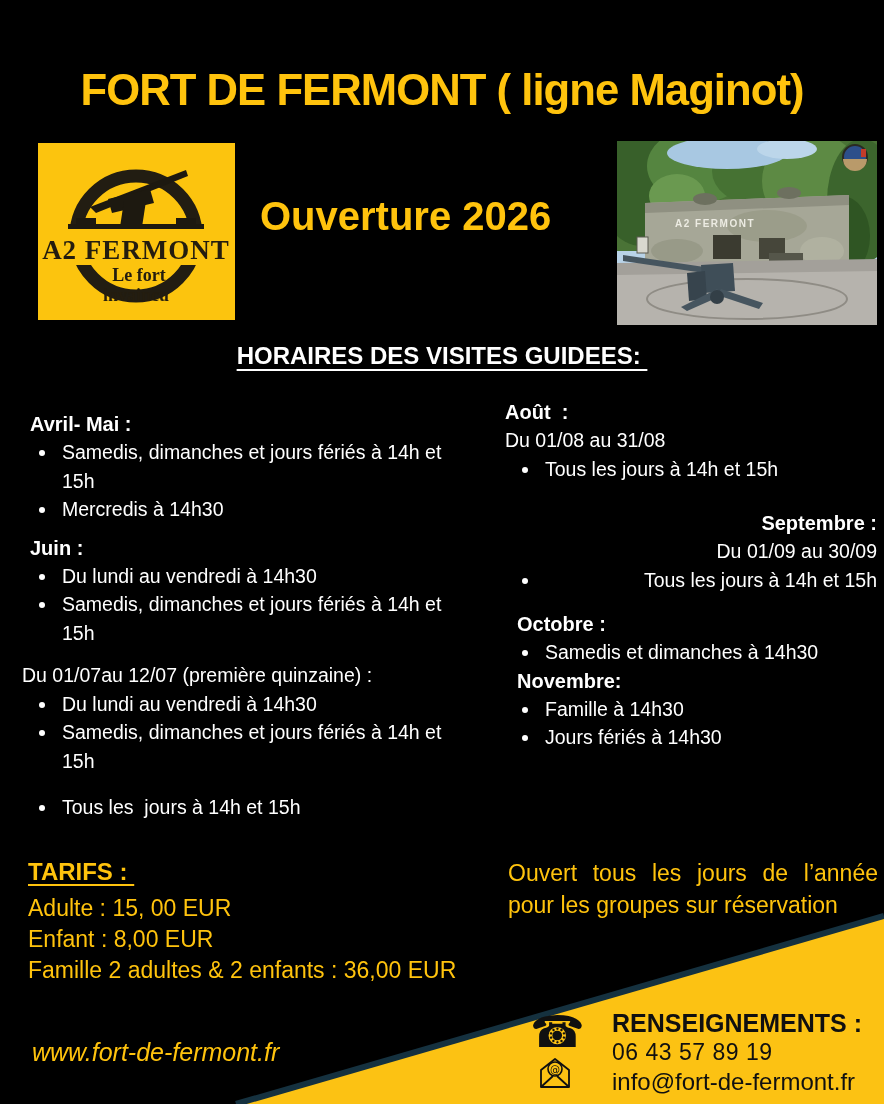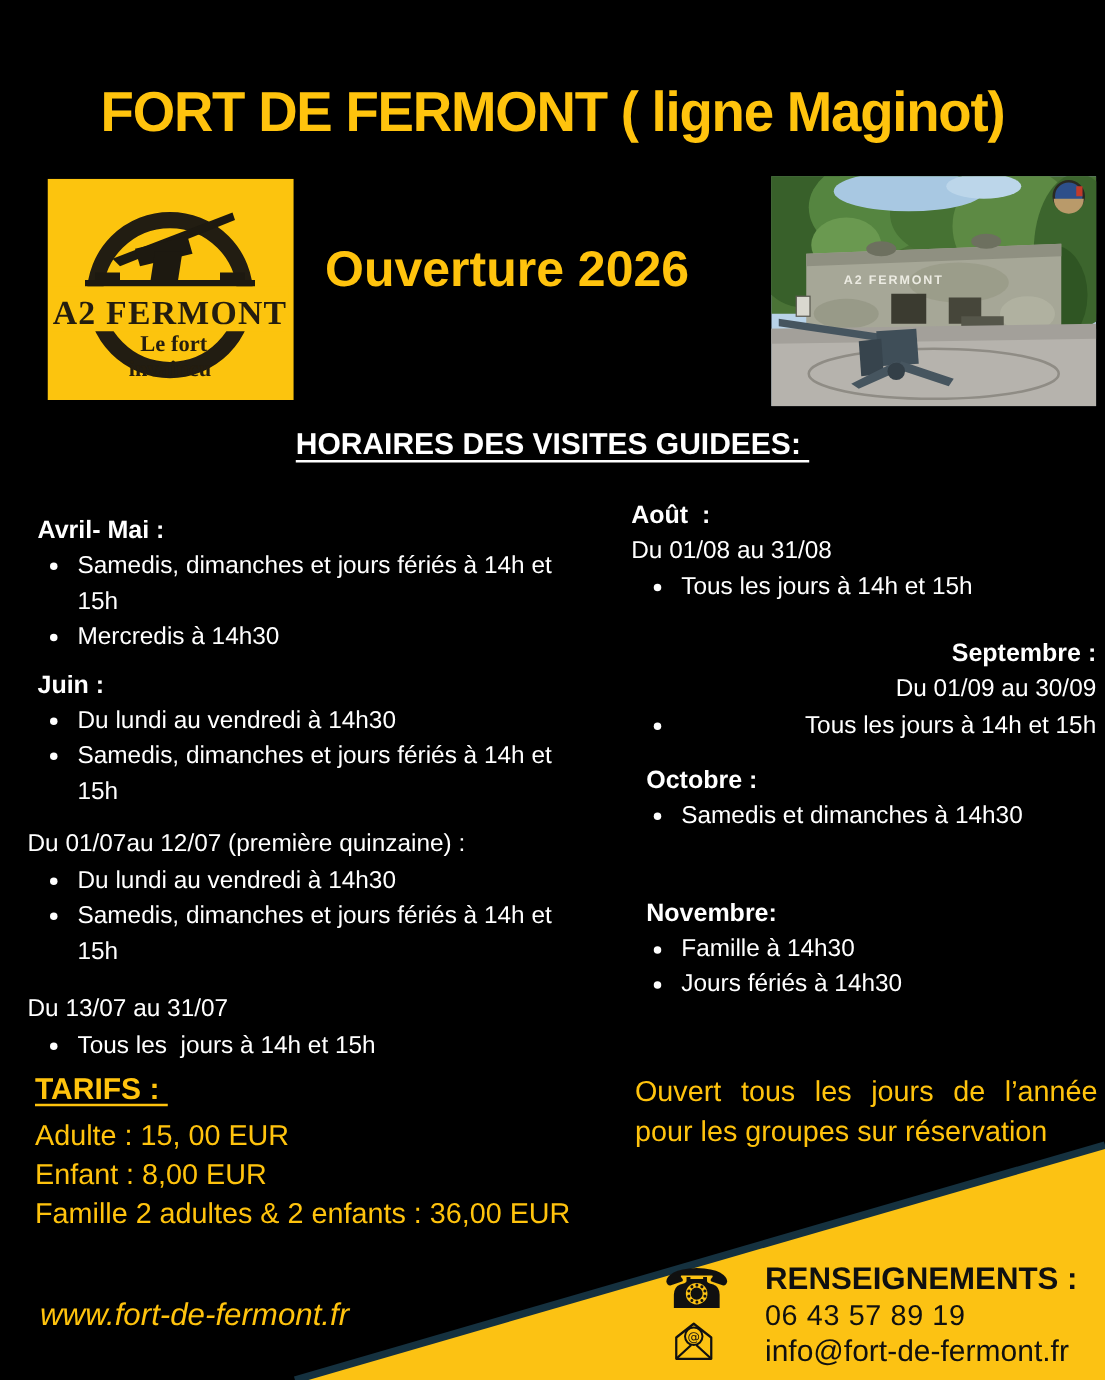--- a/index.html
+++ b/index.html
@@ -44,21 +44,21 @@
   .sec p.intro{white-space:pre-wrap;}
   .sec ul{margin:0;padding-left:36px;list-style:disc;}
   .sec li{padding-left:4px;max-width:400px;white-space:pre-wrap;}
   .pad1 h3{padding-left:8px;}
   .pad2 h3{padding-left:12px;}
   .m-juin{margin-top:10px;}
   .m-juillet{margin-top:14px;}
   .m-juillet2{margin-top:18px;}
   .m-r1{margin-top:26px;text-align:right;}
   .m-r2{margin-top:16px;}
-  .m-r3{margin-top:50px;}
+  .m-r3{}
   .tarifs{
     position:absolute;left:28px;top:856px;width:450px;
     color:var(--accent-yellow);font-size:23px;line-height:31px;
   }
   .tarifs h3{
     font-size:24px;font-weight:bold;margin-bottom:6px;
     text-decoration:underline;text-decoration-thickness:2px;text-underline-offset:4px;
     white-space:pre;display:inline-block;
   }
   .tarifs p{white-space:pre-wrap;}
@@ -171,21 +171,20 @@
     </ul>
   </div>
   <div class="sec m-juillet">
     <p class="intro">Du 01/07au 12/07 (première quinzaine) :</p>
     <ul>
       <li>Du lundi au vendredi à 14h30</li>
       <li>Samedis, dimanches et jours fériés à 14h et 15h</li>
     </ul>
   </div>
   <div class="sec m-juillet2">
-    <p class="intro">Du 13/07 au 31/07</p>
     <ul>
       <li>Tous les  jours à 14h et 15h</li>
     </ul>
   </div>
 </div>
 
 <div class="col col-right">
   <div class="sec">
     <h3>Août  :</h3>
     <p class="intro">Du 01/08 au 31/08</p>

